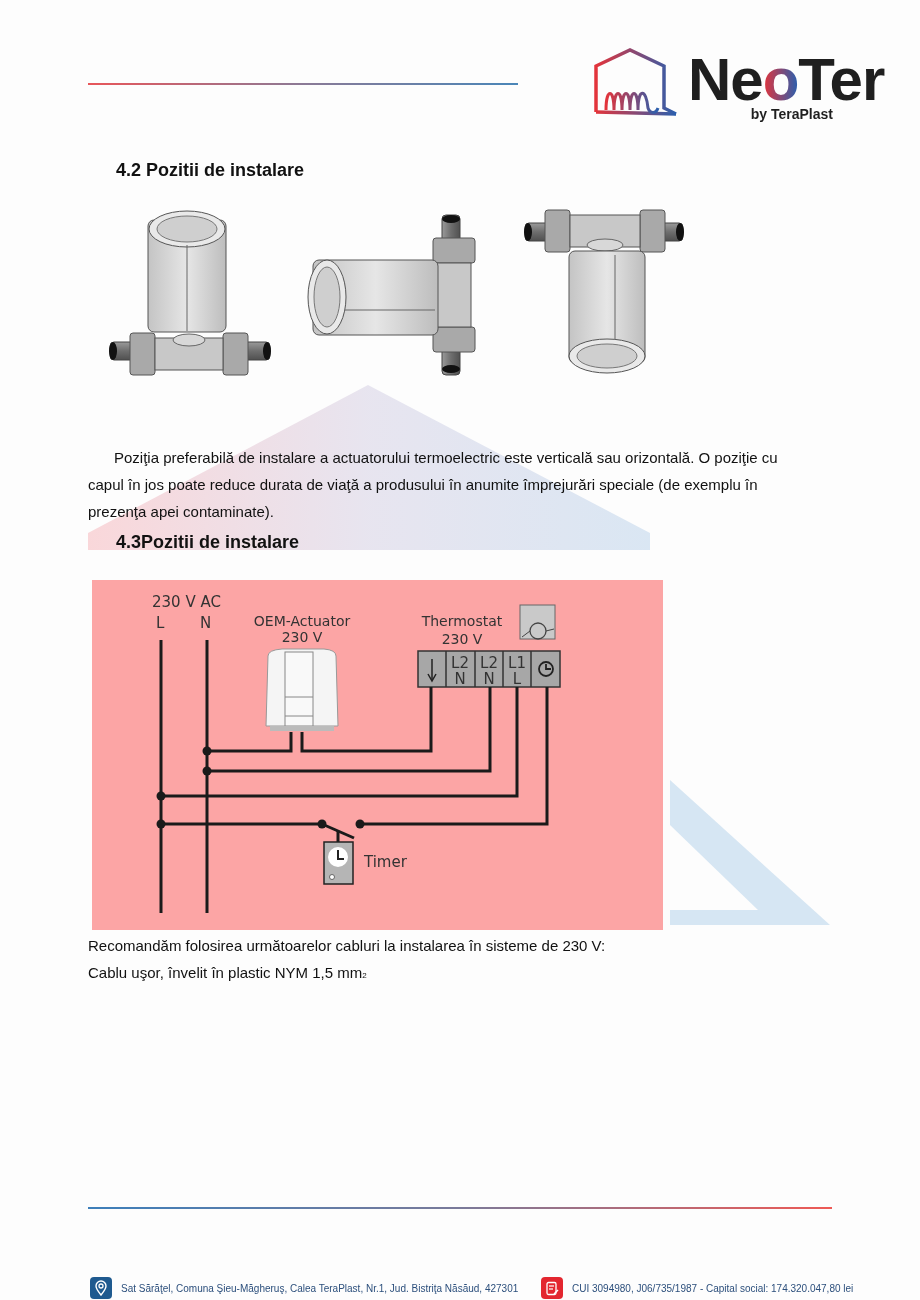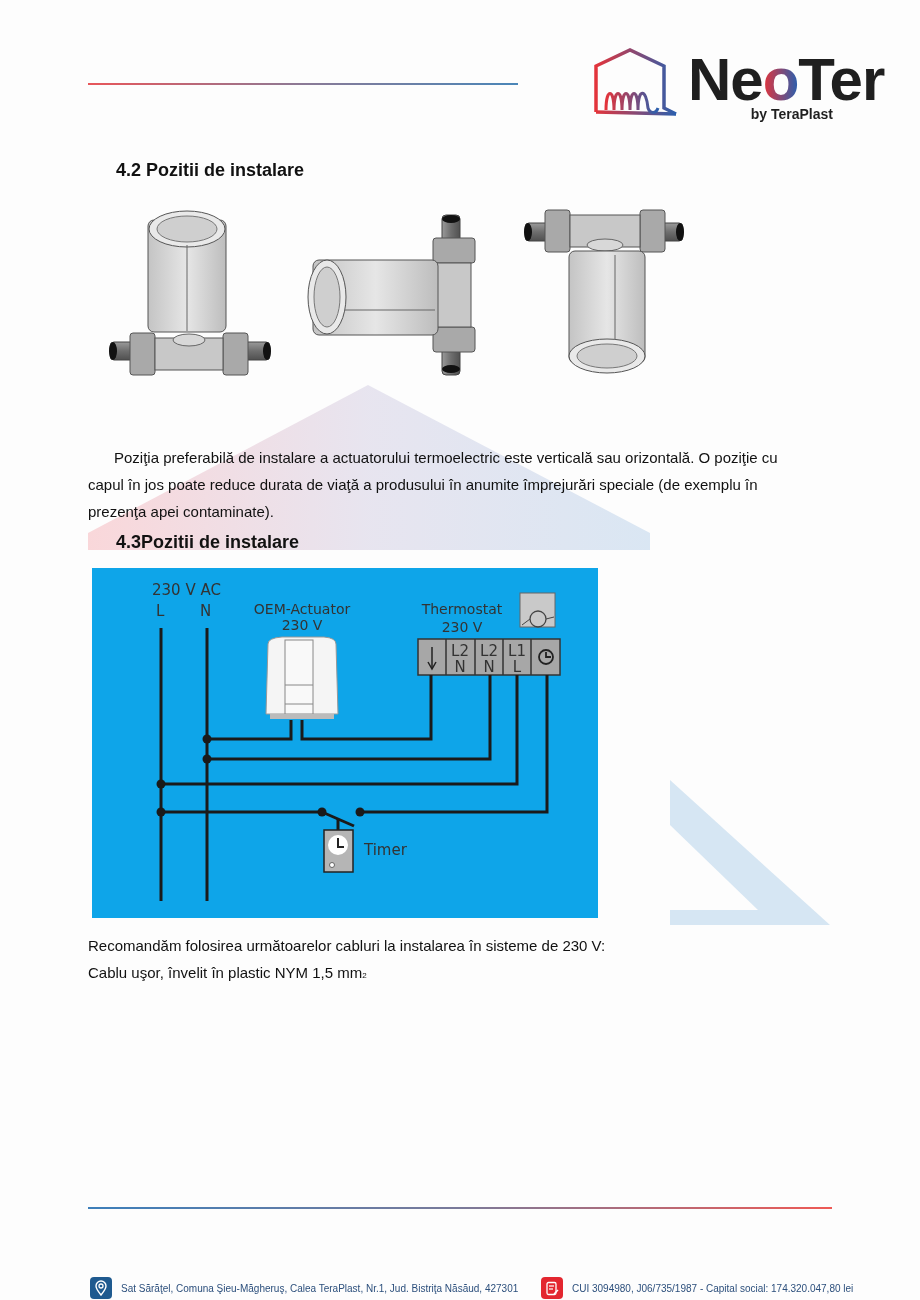--- a/index.html
+++ b/index.html
@@ -33,22 +33,22 @@
   h2.section {
     position: absolute; margin: 0; font-size: 18px; font-weight: bold; color: #111;
   }
   .para {
     position: absolute; left: 88px; width: 720px;
     font-size: 15px; line-height: 27px; color: #111;
   }
   .para .indent { display: inline-block; width: 26px; }
   .figure-top { left: 105px; top: 205px; width: 590px; height: 175px; }
   .diagram {
-    left: 92px; top: 568px; width: 506px; height: 350px;
-    background: #0ea5e9;
+    left: 92px; top: 580px; width: 571px; height: 350px;
+    background: #fca5a5;
   }
   .diagram text { font-family: "DejaVu Sans", sans-serif; fill: #333; }
   .cables { left: 88px; top: 933px; font-size: 15px; line-height: 26.5px; }
   .cables sub { font-size: 8px; vertical-align: baseline; }
   .footer-item { top: 1236px; display: flex; align-items: center; font-size: 10px; color: #2c4f7c; margin-top: 41px; }
   .footer-icon {
     width: 22px; height: 22px; border-radius: 4px; display: flex;
     align-items: center; justify-content: center; margin-right: 9px;
   }
 </style>

